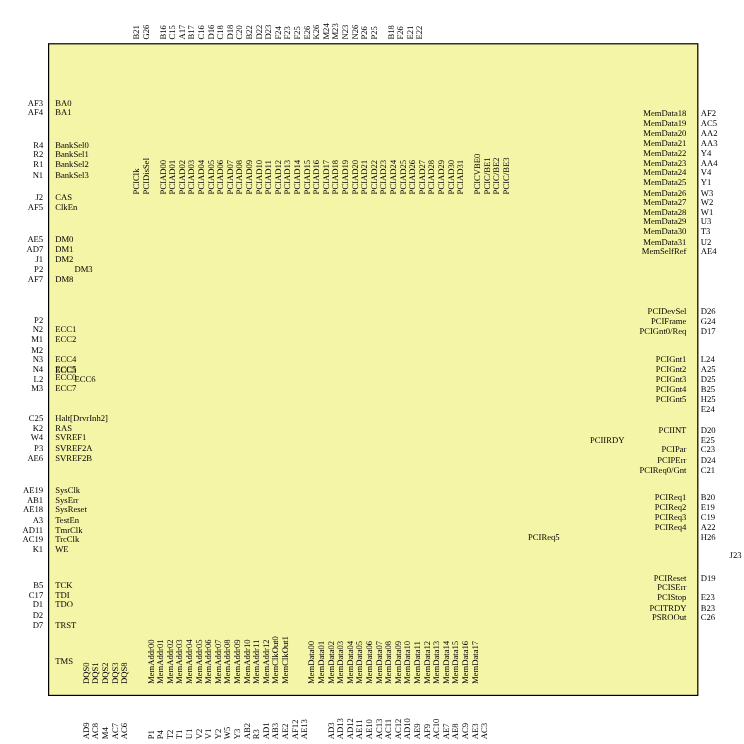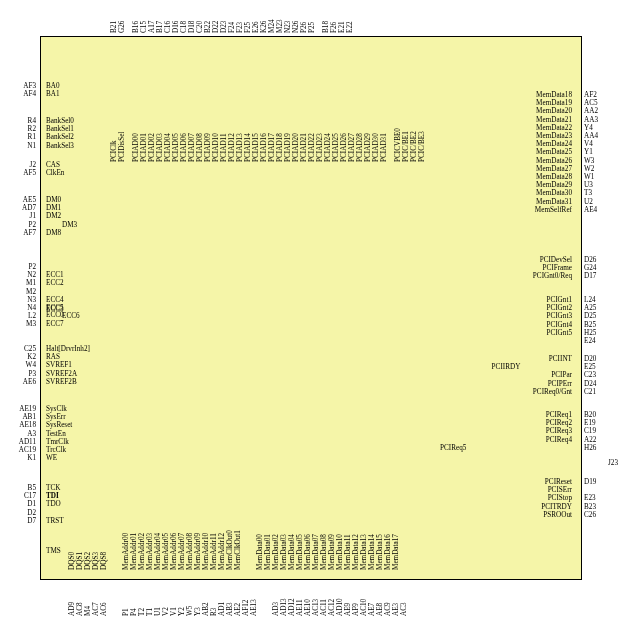--- a/index.html
+++ b/index.html
@@ -80,21 +80,21 @@
       <div class="lbl in-l" style="top: 446px; left: 46px;">TrcClk</div>
       <div class="lbl in-l" style="top: 454.2px; left: 46px;">WE</div>
       <div class="lbl out-l" style="top: 405px; left: 0px; width: 36px;">AE19</div>
       <div class="lbl out-l" style="top: 413.2px; left: 0px; width: 36px;">AB1</div>
       <div class="lbl out-l" style="top: 421.4px; left: 0px; width: 36px;">AE18</div>
       <div class="lbl out-l" style="top: 429.6px; left: 0px; width: 36px;">A3</div>
       <div class="lbl out-l" style="top: 437.8px; left: 0px; width: 36px;">AD11</div>
       <div class="lbl out-l" style="top: 446px; left: 0px; width: 36px;">AC19</div>
       <div class="lbl out-l" style="top: 454.2px; left: 0px; width: 36px;">K1</div>
       <div class="lbl in-l" style="top: 484px; left: 46px;">TCK</div>
-      <div class="lbl in-l" style="top: 492.2px; left: 46px; font-weight: bold;">TDI</div>
+      <div class="lbl in-l" style="top: 492.2px; left: 46px;">TDI</div>
       <div class="lbl in-l" style="top: 500.4px; left: 46px;">TDO</div>
       <div class="lbl in-l" style="top: 519px; left: 46px; margin-top: 28px;">TMS</div>
       <div class="lbl in-l" style="top: 516.8px; left: 46px;">TRST</div>
       <div class="lbl out-l" style="top: 484px; left: 0px; width: 36px;">B5</div>
       <div class="lbl out-l" style="top: 492.2px; left: 0px; width: 36px;">C17</div>
       <div class="lbl out-l" style="top: 500.4px; left: 0px; width: 36px;">D1</div>
       <div class="lbl out-l" style="top: 508.6px; left: 0px; width: 36px;">D2</div>
       <div class="lbl out-l" style="top: 516.8px; left: 0px; width: 36px;">D7</div>
       <div class="lbl in-r" style="top: 91px; left: 440px; width: 132px; text-align: right;">MemData18</div>
       <div class="lbl in-r" style="top: 99.2px; left: 440px; width: 132px; text-align: right;">MemData19</div>

